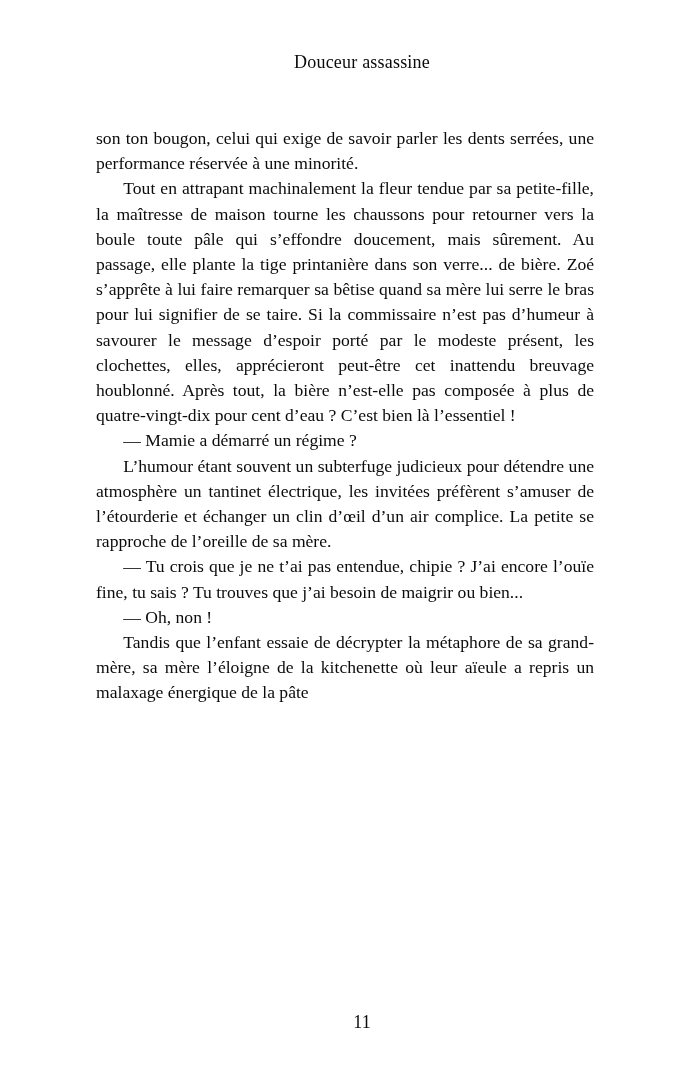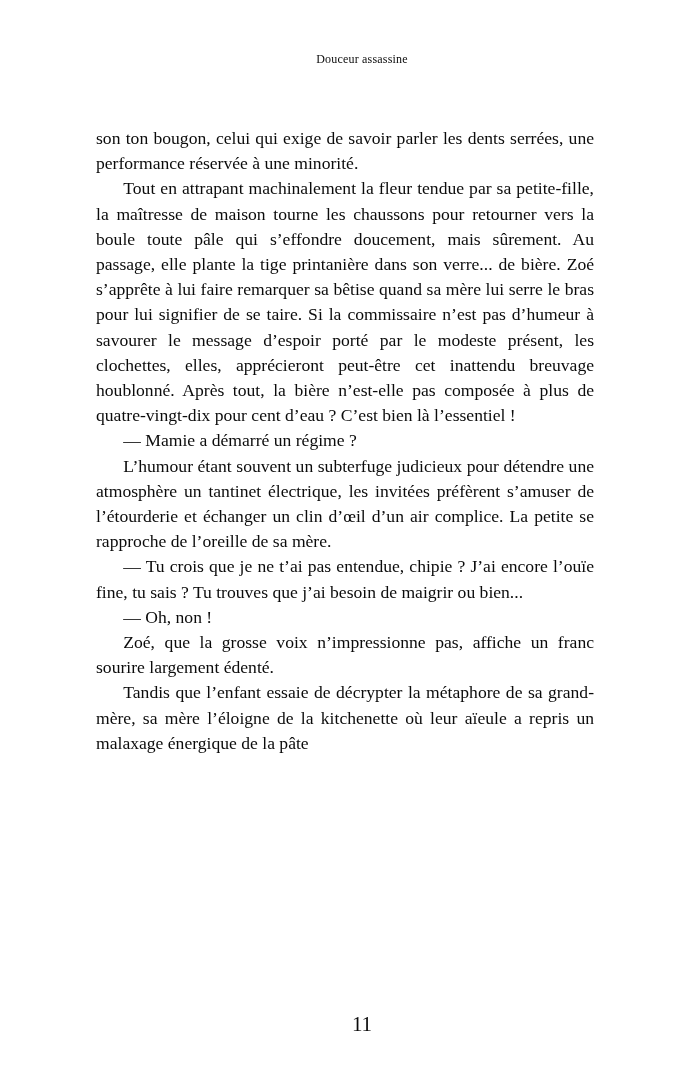--- a/index.html
+++ b/index.html
@@ -19,21 +19,21 @@
     height: 1080px;
     background: #ffffff;
     overflow: hidden;
   }
   .running-head {
     position: absolute;
     top: 52px;
     left: 113px;
     width: 498px;
     text-align: center;
-    font-size: 12px;
+    font-size: 18px;
     letter-spacing: 0.2px;
   }
   .text-block {
     position: absolute;
     top: 126px;
     left: 96px;
     width: 498px;
     font-size: 17.6px;
     line-height: 25.2px;
     text-align: justify;
@@ -46,36 +46,35 @@
   }
   .para.no-indent {
     text-indent: 0;
   }
   .page-number {
     position: absolute;
     top: 1012px;
     left: 113px;
     width: 498px;
     text-align: center;
-    font-size: 21px;
+    font-size: 18px;
   }
 </style>
 </head>
 <body>
 
 <div class="page">
 
   <div class="running-head">Douceur assassine</div>
 
   <div class="text-block">
     <p class="para no-indent">son ton bougon, celui qui exige de savoir parler les dents serrées, une performance réservée à une minorité.</p>
     <p class="para">Tout en attrapant machinalement la fleur tendue par sa petite-fille, la maîtresse de maison tourne les chaussons pour retourner vers la boule toute pâle qui s’effondre doucement, mais sûrement. Au passage, elle plante la tige printanière dans son verre... de bière. Zoé s’apprête à lui faire remarquer sa bêtise quand sa mère lui serre le bras pour lui signifier de se taire. Si la commissaire n’est pas d’humeur à savourer le message d’espoir porté par le modeste présent, les clochettes, elles, apprécieront peut-être cet inattendu breuvage houblonné. Après tout, la bière n’est-elle pas composée à plus de quatre-vingt-dix pour cent d’eau ? C’est bien là l’essentiel !</p>
     <p class="para">— Mamie a démarré un régime ?</p>
     <p class="para">L’humour étant souvent un subterfuge judicieux pour détendre une atmosphère un tantinet électrique, les invitées préfèrent s’amuser de l’étourderie et échanger un clin d’œil d’un air complice. La petite se rapproche de l’oreille de sa mère.</p>
     <p class="para">— Tu crois que je ne t’ai pas entendue, chipie ? J’ai encore l’ouïe fine, tu sais ? Tu trouves que j’ai besoin de maigrir ou bien...</p>
     <p class="para">— Oh, non !</p>
-    <p class="para">Zoé, que la grosse voix n’impressionne pas, affiche un franc sourire largement édenté.</p>
     <p class="para">Tandis que l’enfant essaie de décrypter la métaphore de sa grand-mère, sa mère l’éloigne de la kitchenette où leur aïeule a repris un malaxage énergique de la pâte</p>
   </div>
 
   <div class="page-number">11</div>
 
 </div>
 
 </body></html>

